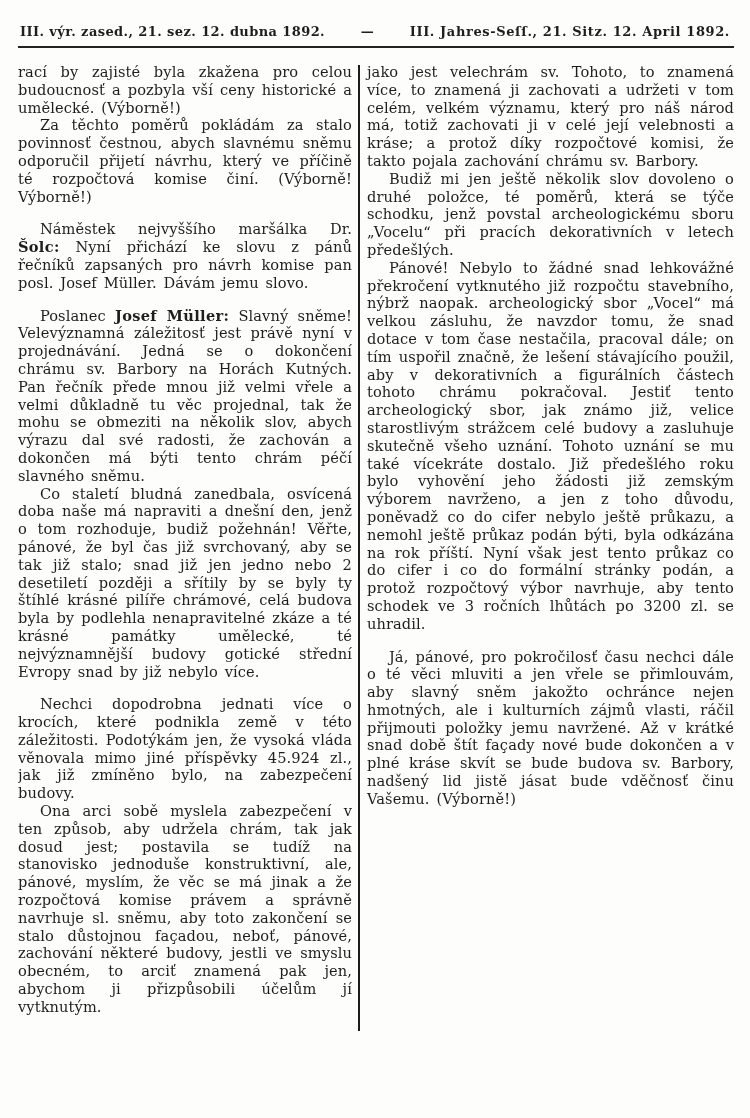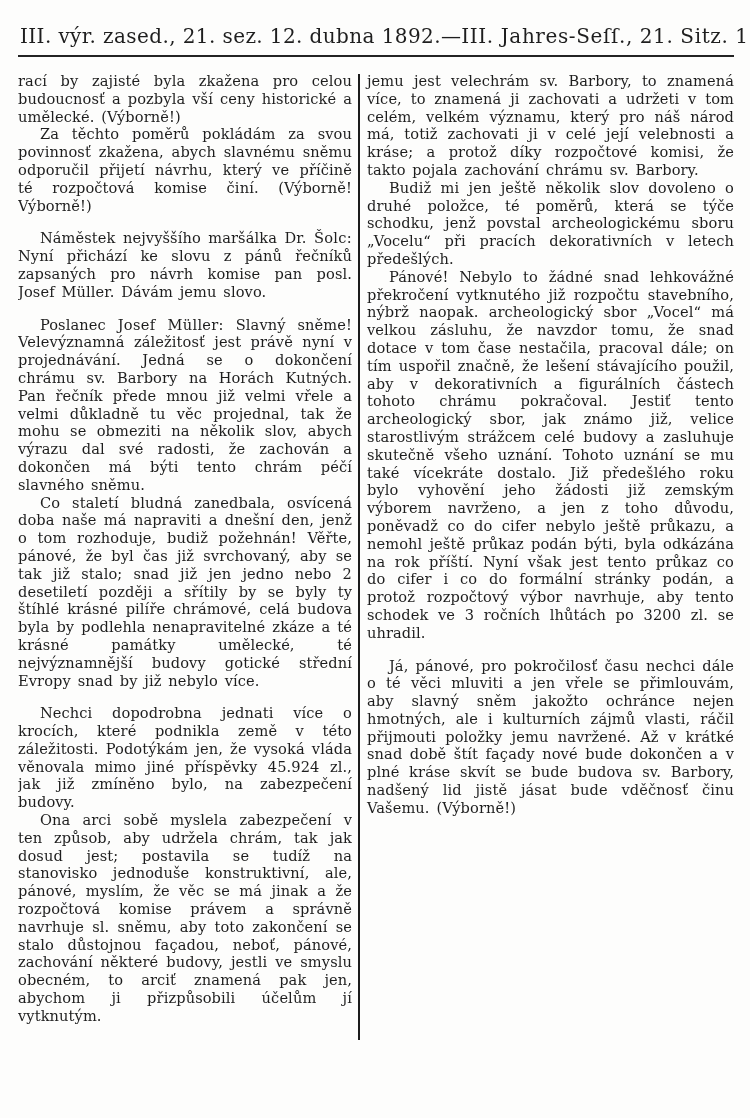--- a/index.html
+++ b/index.html
@@ -15,22 +15,22 @@
     background: #fdfdfc;
     color: #1e1e1e;
     padding: 24px 16px 0 18px;
     overflow: hidden;
   }
   
   .running-head {
     display: flex;
     justify-content: space-between;
     align-items: baseline;
-    font-weight: 400;
-    font-size: 20px;
+    font-weight: 700;
+    font-size: 13px;
     letter-spacing: 0.4px;
     white-space: nowrap;
     padding: 0 4px 0 2px;
   }
   .running-head .german { letter-spacing: 0.6px; }
   .head-rule {
     border: 0;
     border-top: 2px solid #232323;
     margin: 7px 0 0 0;
   }
@@ -55,48 +55,48 @@
     margin: 0;
     font-size: 14.6px;
     line-height: 17.8px;
     word-spacing: 0.14em;
     letter-spacing: 0.1px;
     text-align: justify;
   }
   .para.indent { text-indent: 1.5em; }
   .para.gap    { margin-top: 15px; }
   .para.gap-lg { margin-top: 26px; }
-  .para b { font-weight: 400; letter-spacing: 0.3px; margin-top: 13px; }
+  .para b { font-weight: 700; letter-spacing: 0.3px; margin-top: 13px; }
 </style>
 </head>
 <body>
 
 <div class="page">
 
   <div class="running-head">
     <span>III. výr. zased., 21. sez. 12. dubna 1892.</span>
     <span>—</span>
     <span class="german">III. Jahres-Seſſ., 21. Sitz. 12. April 1892.</span>
 
   </div>
 
   <hr class="head-rule">
 
   <div class="columns">
     <div class="col col-left">
         <p class="para">rací by zajisté byla zkažena pro celou budoucnosť a pozbyla vší ceny historické a umělecké. (Výborně!)</p>
-        <p class="para indent">Za těchto poměrů pokládám za svou povinnosť zkažena, abych slavnému sněmu odporučil přijetí návrhu, který ve příčině té rozpočtová komise činí. (Výborně! Výborně!)</p>
+        <p class="para indent">Za těchto poměrů pokládám za stalo povinnosť čestnou, abych slavnému sněmu odporučil přijetí návrhu, který ve příčině té rozpočtová komise činí. (Výborně! Výborně!)</p>
         <p class="para indent gap">Náměstek nejvyššího maršálka Dr. <b>Šolc:</b> Nyní přichází ke slovu z pánů řečníků zapsaných pro návrh komise pan posl. Josef Müller. Dávám jemu slovo.</p>
         <p class="para indent gap">Poslanec <b>Josef Müller:</b> Slavný sněme! Velevýznamná záležitosť jest právě nyní v projednávání. Jedná se o dokončení chrámu sv. Barbory na Horách Kutných. Pan řečník přede mnou již velmi vřele a velmi důkladně tu věc projednal, tak že mohu se obmeziti na několik slov, abych výrazu dal své radosti, že zachován a dokončen má býti tento chrám péčí slavného sněmu.</p>
         <p class="para indent">Co staletí bludná zanedbala, osvícená doba naše má napraviti a dnešní den, jenž o tom rozhoduje, budiž požehnán! Věřte, pánové, že byl čas již svrchovaný, aby se tak již stalo; snad již jen jedno nebo 2 desetiletí později a sřítily by se byly ty štíhlé krásné pilíře chrámové, celá budova byla by podlehla nenapravitelné zkáze a té krásné památky umělecké, té nejvýznamnější budovy gotické střední Evropy snad by již nebylo více.</p>
         <p class="para indent gap">Nechci dopodrobna jednati více o krocích, které podnikla země v této záležitosti. Podotýkám jen, že vysoká vláda věnovala mimo jiné příspěvky 45.924 zl., jak již zmíněno bylo, na zabezpečení budovy.</p>
         <p class="para indent">Ona arci sobě myslela zabezpečení v ten způsob, aby udržela chrám, tak jak dosud jest; postavila se tudíž na stanovisko jednoduše konstruktivní, ale, pánové, myslím, že věc se má jinak a že rozpočtová komise právem a správně navrhuje sl. sněmu, aby toto zakončení se stalo důstojnou façadou, neboť, pánové, zachování některé budovy, jestli ve smyslu obecném, to arciť znamená pak jen, abychom ji přizpůsobili účelům jí vytknutým.</p>
       </div>
     <div class="col-divider"></div>
     <div class="col col-right">
-        <p class="para">jemu jest velechrám sv. Barbory, to znamená více, to znamená ji zachovati a udržeti v tom celém, velkém významu, který pro náš národ má, totiž zachovati ji v celé její velebnosti a kráse; a protož díky rozpočtové komisi, že takto pojala zachování chrámu sv. Barbory.</p>
+        <p class="para">jako jest velechrám sv. Tohoto, to znamená více, to znamená ji zachovati a udržeti v tom celém, velkém významu, který pro náš národ má, totiž zachovati ji v celé její velebnosti a kráse; a protož díky rozpočtové komisi, že takto pojala zachování chrámu sv. Barbory.</p>
         <p class="para indent">Budiž mi jen ještě několik slov dovoleno o druhé položce, té poměrů, která se týče schodku, jenž povstal archeologickému sboru „Vocelu“ při pracích dekorativních v letech předešlých.</p>
         <p class="para indent">Pánové! Nebylo to žádné snad lehkovážné překročení vytknutého již rozpočtu stavebního, nýbrž naopak. archeologický sbor „Vocel“ má velkou zásluhu, že navzdor tomu, že snad dotace v tom čase nestačila, pracoval dále; on tím uspořil značně, že lešení stávajícího použil, aby v dekorativních a figurálních částech tohoto chrámu pokračoval. Jestiť tento archeologický sbor, jak známo již, velice starostlivým strážcem celé budovy a zasluhuje skutečně všeho uznání. Tohoto uznání se mu také vícekráte dostalo. Již předešlého roku bylo vyhovění jeho žádosti již zemským výborem navrženo, a jen z toho důvodu, poněvadž co do cifer nebylo ještě průkazu, a nemohl ještě průkaz podán býti, byla odkázána na rok příští. Nyní však jest tento průkaz co do cifer i co do formální stránky podán, a protož rozpočtový výbor navrhuje, aby tento schodek ve 3 ročních lhůtách po 3200 zl. se uhradil.</p>
         <p class="para indent gap">Já, pánové, pro pokročilosť času nechci dále o té věci mluviti a jen vřele se přimlouvám, aby slavný sněm jakožto ochránce nejen hmotných, ale i kulturních zájmů vlasti, ráčil přijmouti položky jemu navržené. Až v krátké snad době štít façady nové bude dokončen a v plné kráse skvít se bude budova sv. Barbory, nadšený lid jistě jásat bude vděčnosť činu Vašemu. (Výborně!)</p>
       </div>
   </div>
 
 </div>
 
 </body></html>

